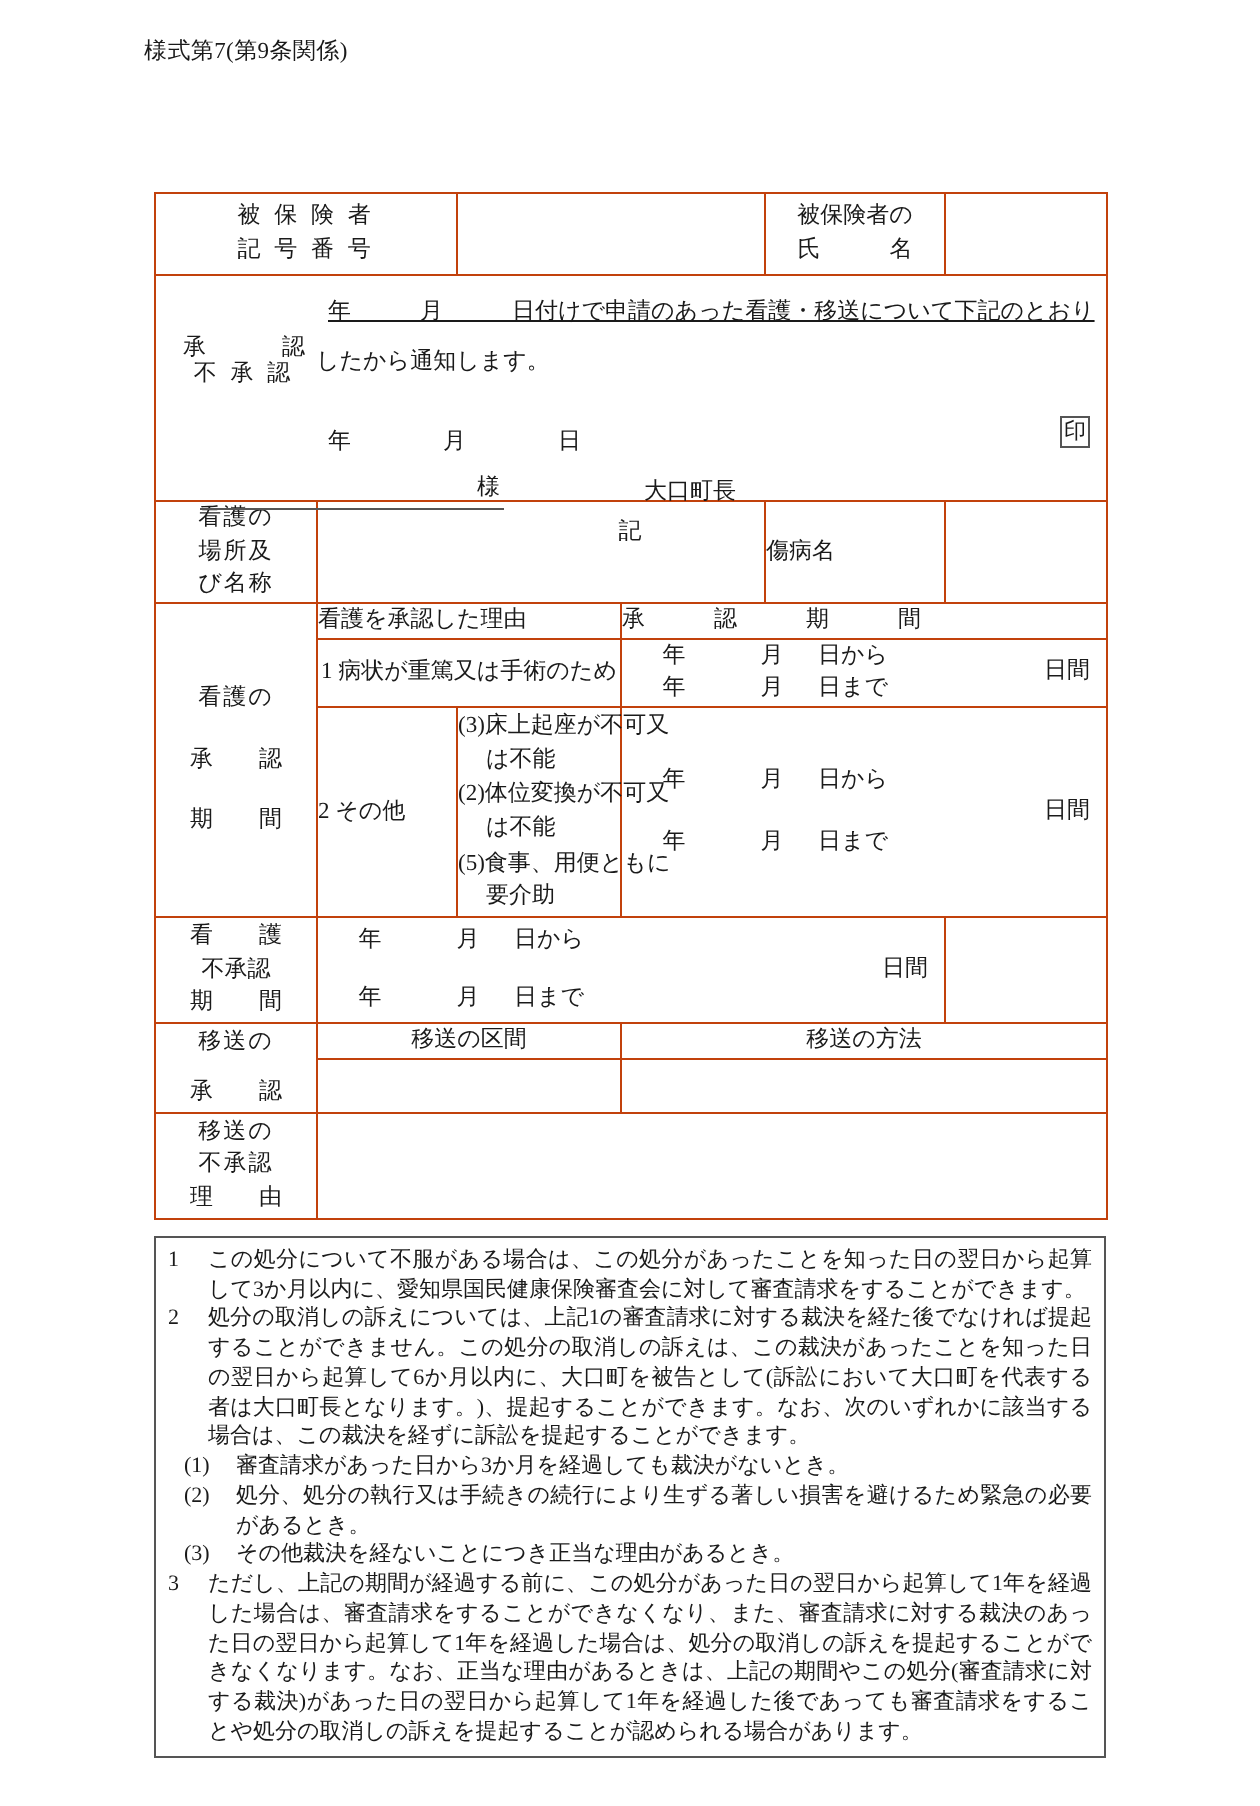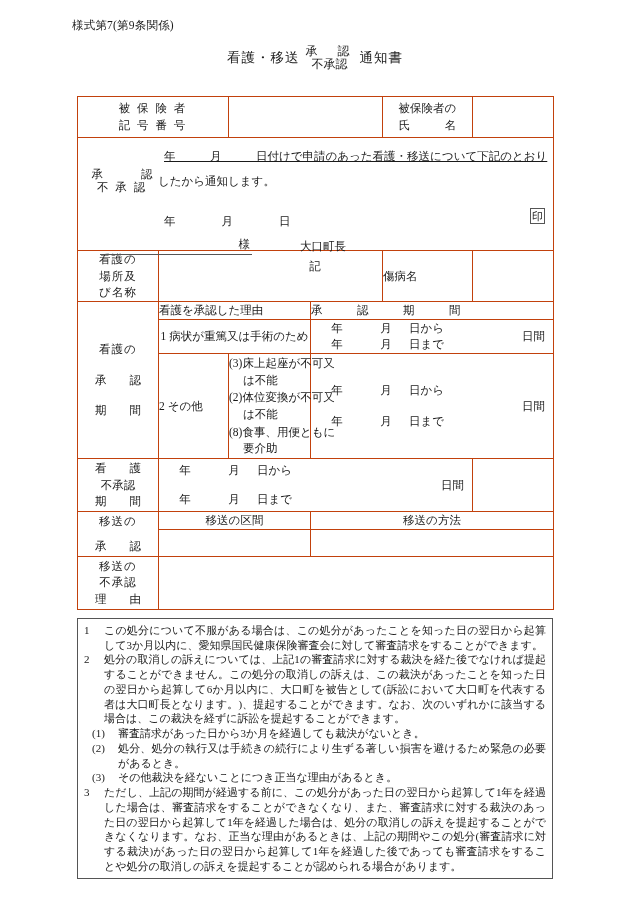--- a/index.html
+++ b/index.html
@@ -111,21 +111,21 @@
     padding-left: 14px;
   }
   .sig-line {
     display: inline-block;
     width: 150px;
     border-bottom: 1px solid #555;
     text-align: right;
     padding-bottom: 1px;
     padding-right: 2px;
   }
-  .mayor { margin-left: 48px; white-space: nowrap; }
+  .mayor { margin-left: 70px; white-space: nowrap; }
   .seal-box {
     position: absolute;
     right: 8px;
     bottom: 26px;
     width: 15px;
     height: 16px;
     border: 1px solid #555;
     font-size: 11px;
     line-height: 15px;
     text-align: center;
@@ -207,28 +207,20 @@
   }
   .note.sub .num { width: 34px; flex: 0 0 34px; padding-left: 8px; box-sizing: border-box; }
 </style>
 </head>
 <body>
 
 <div class="page">
 
   <div class="form-no">様式第7(第9条関係)</div>
 
-  <div class="doc-title">
-    <span class="t-main">看護・移送</span>
-    <span class="t-stack">
-      <span>承　認</span>
-      <span>不承認</span>
-    </span>
-    <span class="t-tail">通知書</span>
-  </div>
 
   <table class="tbl">
     <colgroup>
       <col style="width:81px">
       <col style="width:70px">
       <col style="width:82px">
       <col style="width:72px">
       <col style="width:90px">
       <col style="width:81px">
     </colgroup>
@@ -312,21 +304,21 @@
       <td class="sub-list">
         <span class="it">
           <span>(3)床上起座が不可又</span>
           <span class="ind">は不能</span>
         </span>
         <span class="it">
           <span>(2)体位変換が不可又</span>
           <span class="ind">は不能</span>
         </span>
         <span class="it">
-          <span>(8)食事、用便ともに</span>
+          <span>(5)食事、用便ともに</span>
           <span class="ind">要介助</span>
         </span>
       </td>
       <td colspan="3" class="period">
         <div class="p-row" style="margin-bottom:14px">
           <span class="y">年</span>
           <span class="m">月</span>
           <span class="d">日から</span>
         </div>
         <div class="p-row">

